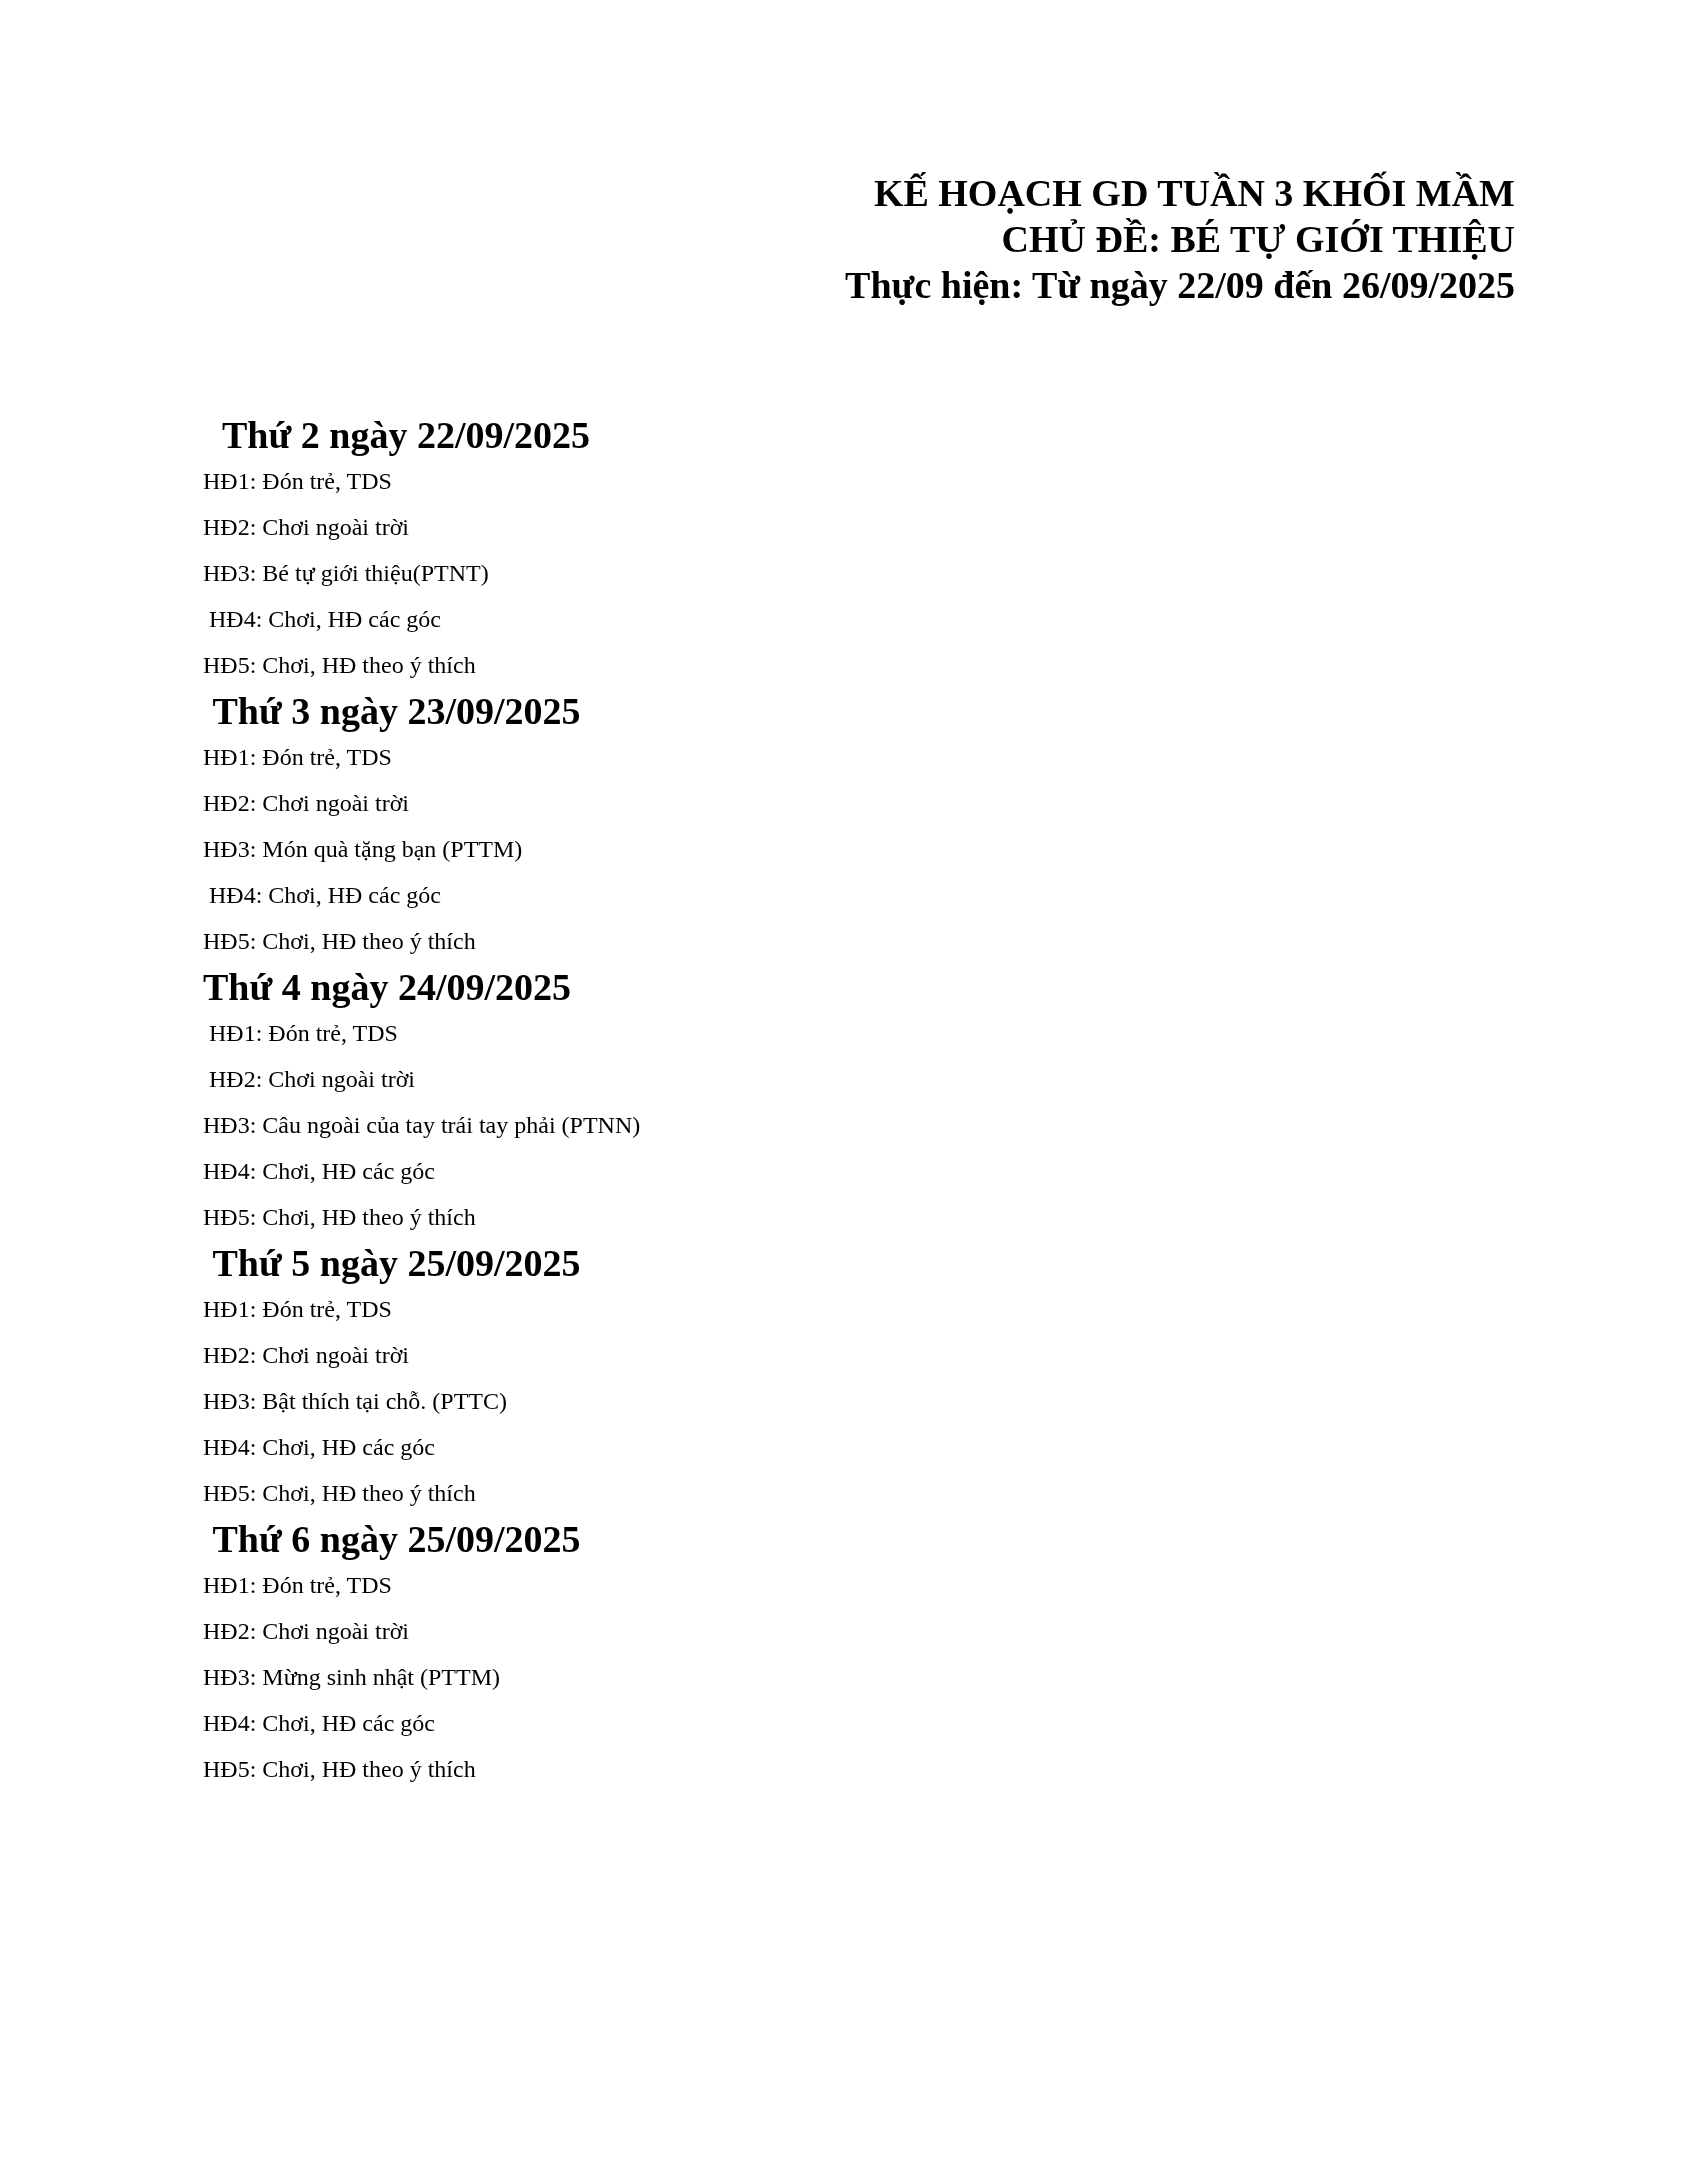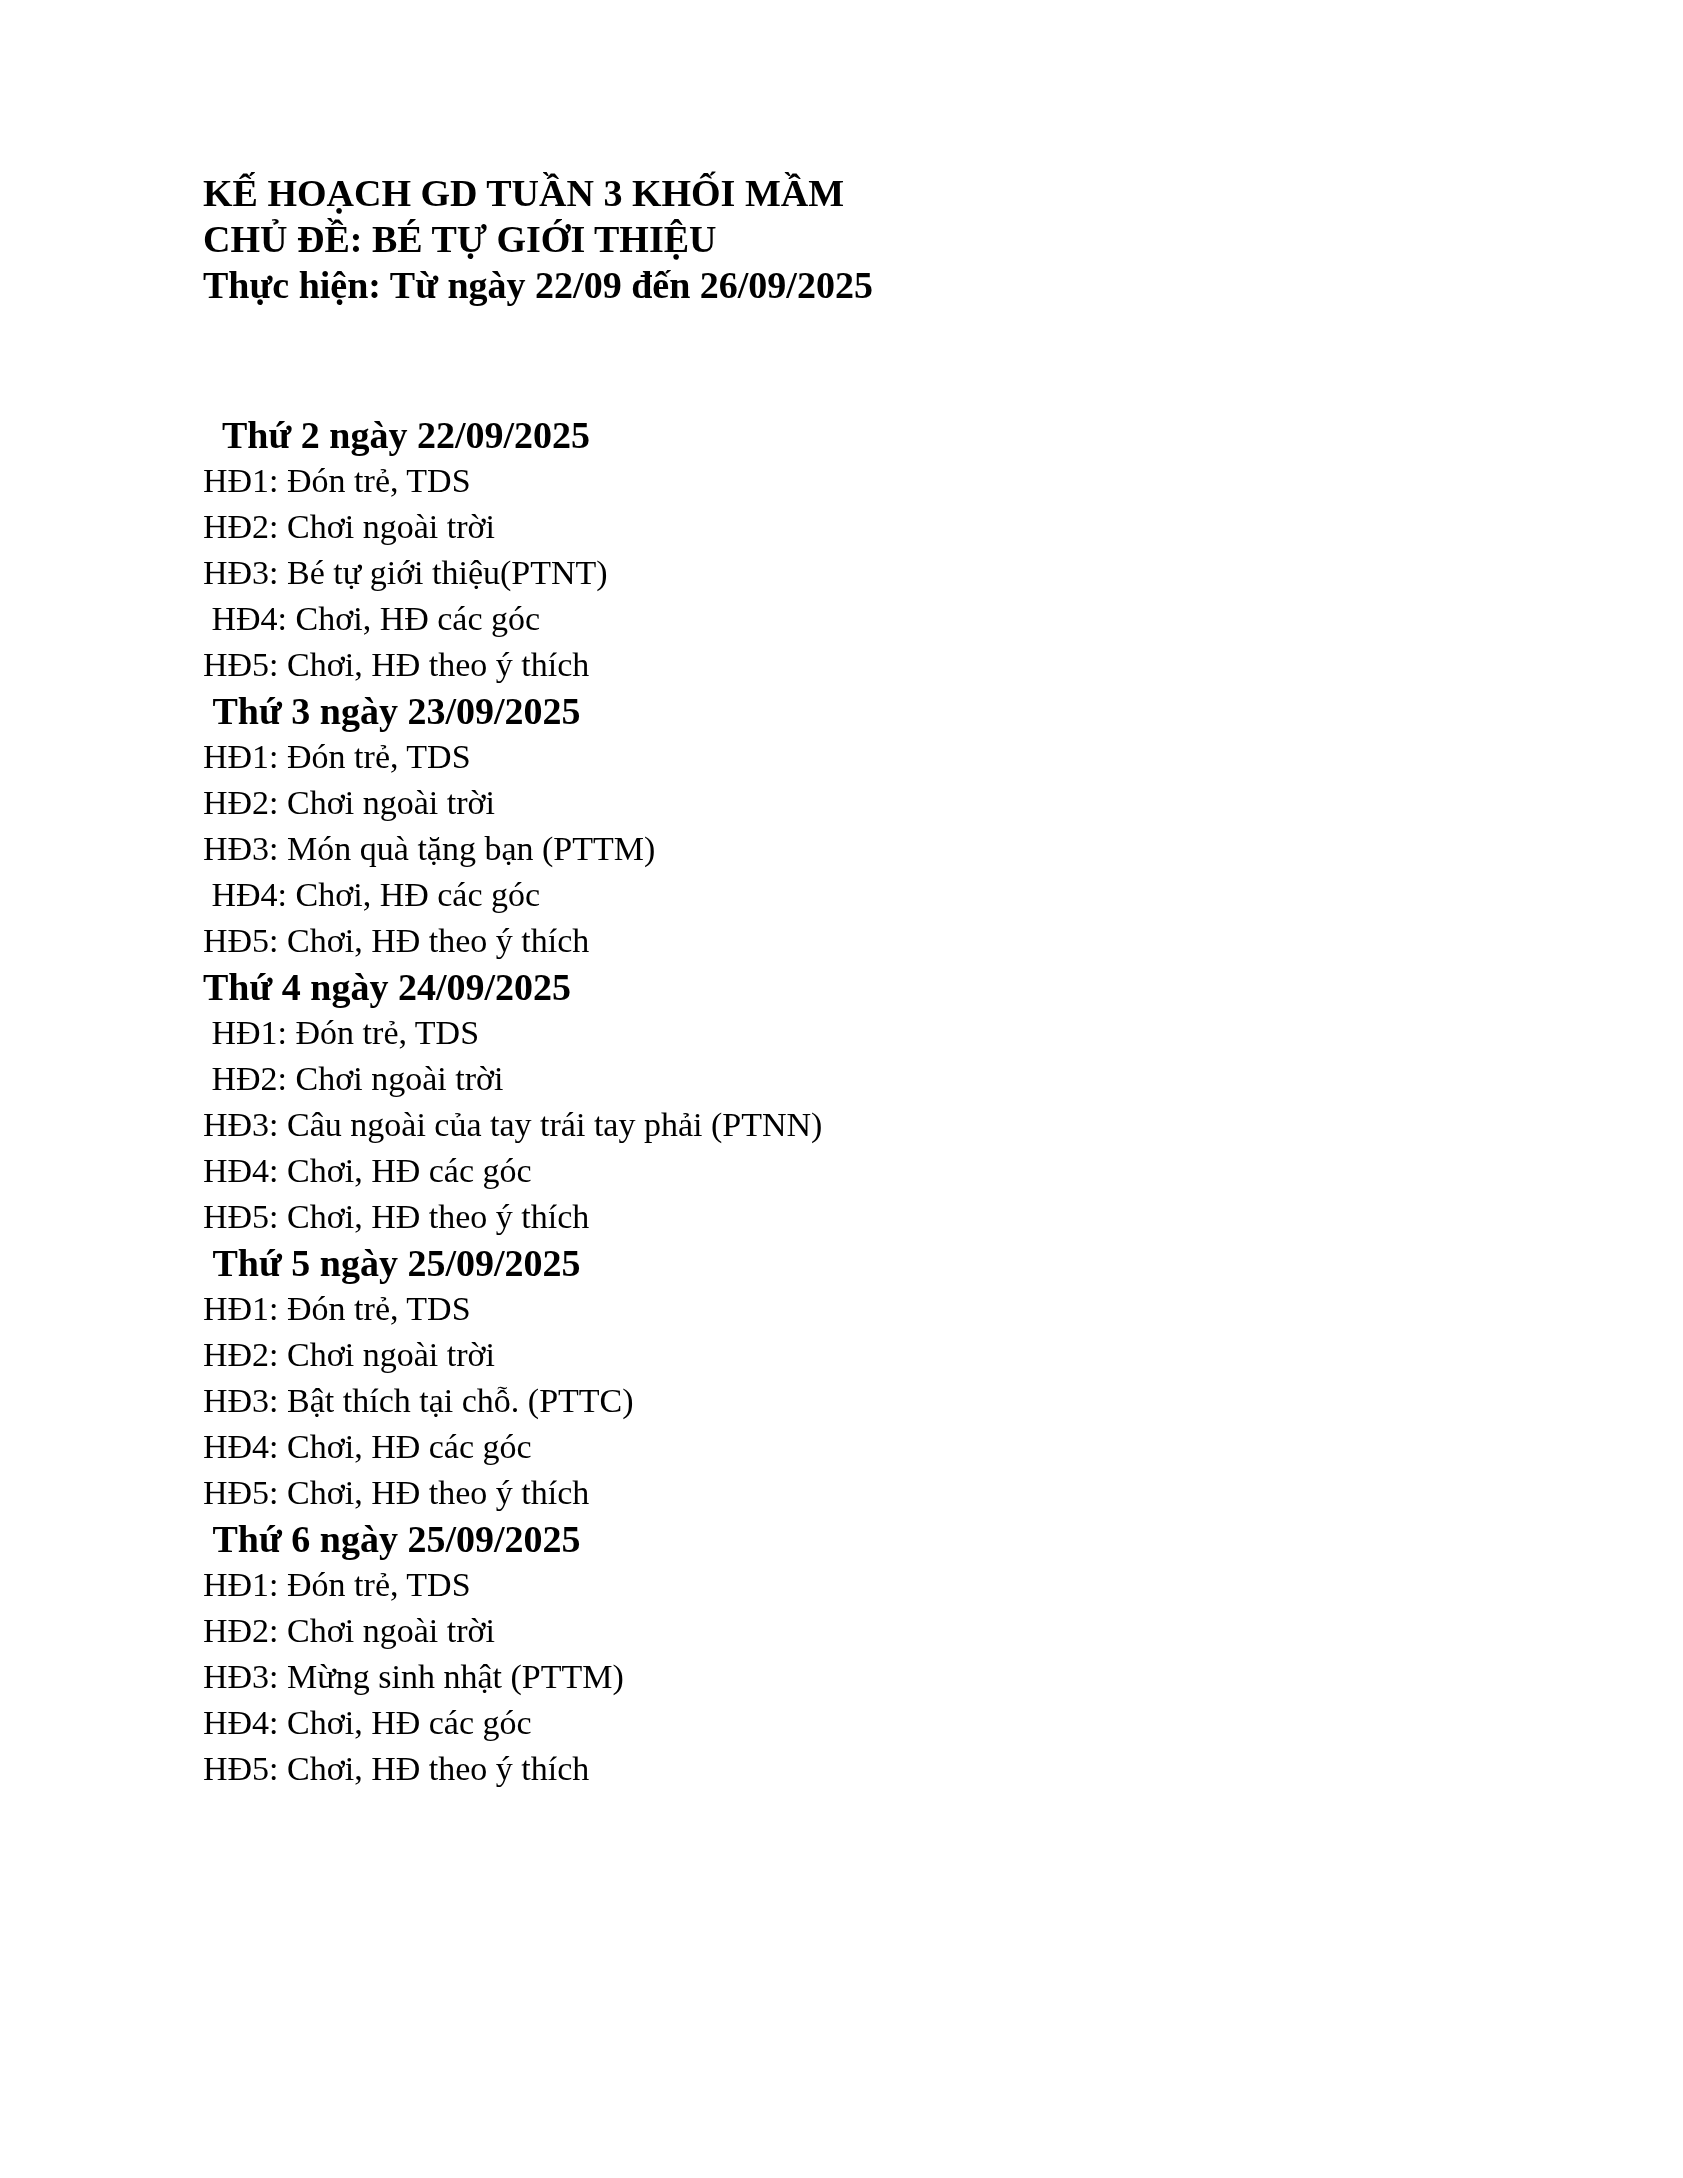--- a/index.html
+++ b/index.html
@@ -14,21 +14,21 @@
     background: #ffffff;
     color: #000000;
     font-family: "Liberation Serif", serif;
     box-sizing: border-box;
     overflow: hidden;
   }
   .title-block {
     padding-top: 170px;
     padding-left: 203px;
     padding-right: 168px;
-    text-align: left;
+    text-align: right;
   }
   .title-line {
     font-size: 38px;
     line-height: 46px;
     font-weight: bold;
     white-space: pre-wrap;
   }
   .content {
     padding-left: 203px;
     padding-right: 119px;
@@ -38,21 +38,21 @@
   .day-block.first {
     margin-top: 104px;
   }
   .day-header {
     font-size: 38px;
     line-height: 46px;
     font-weight: bold;
     white-space: pre-wrap;
   }
   .activity-line {
-    font-size: 34px;
+    font-size: 24px;
     line-height: 46px;
     white-space: pre-wrap;
   }
 </style>
 </head>
 <body>
 
 <div class="page">
 
   <div class="title-block">

